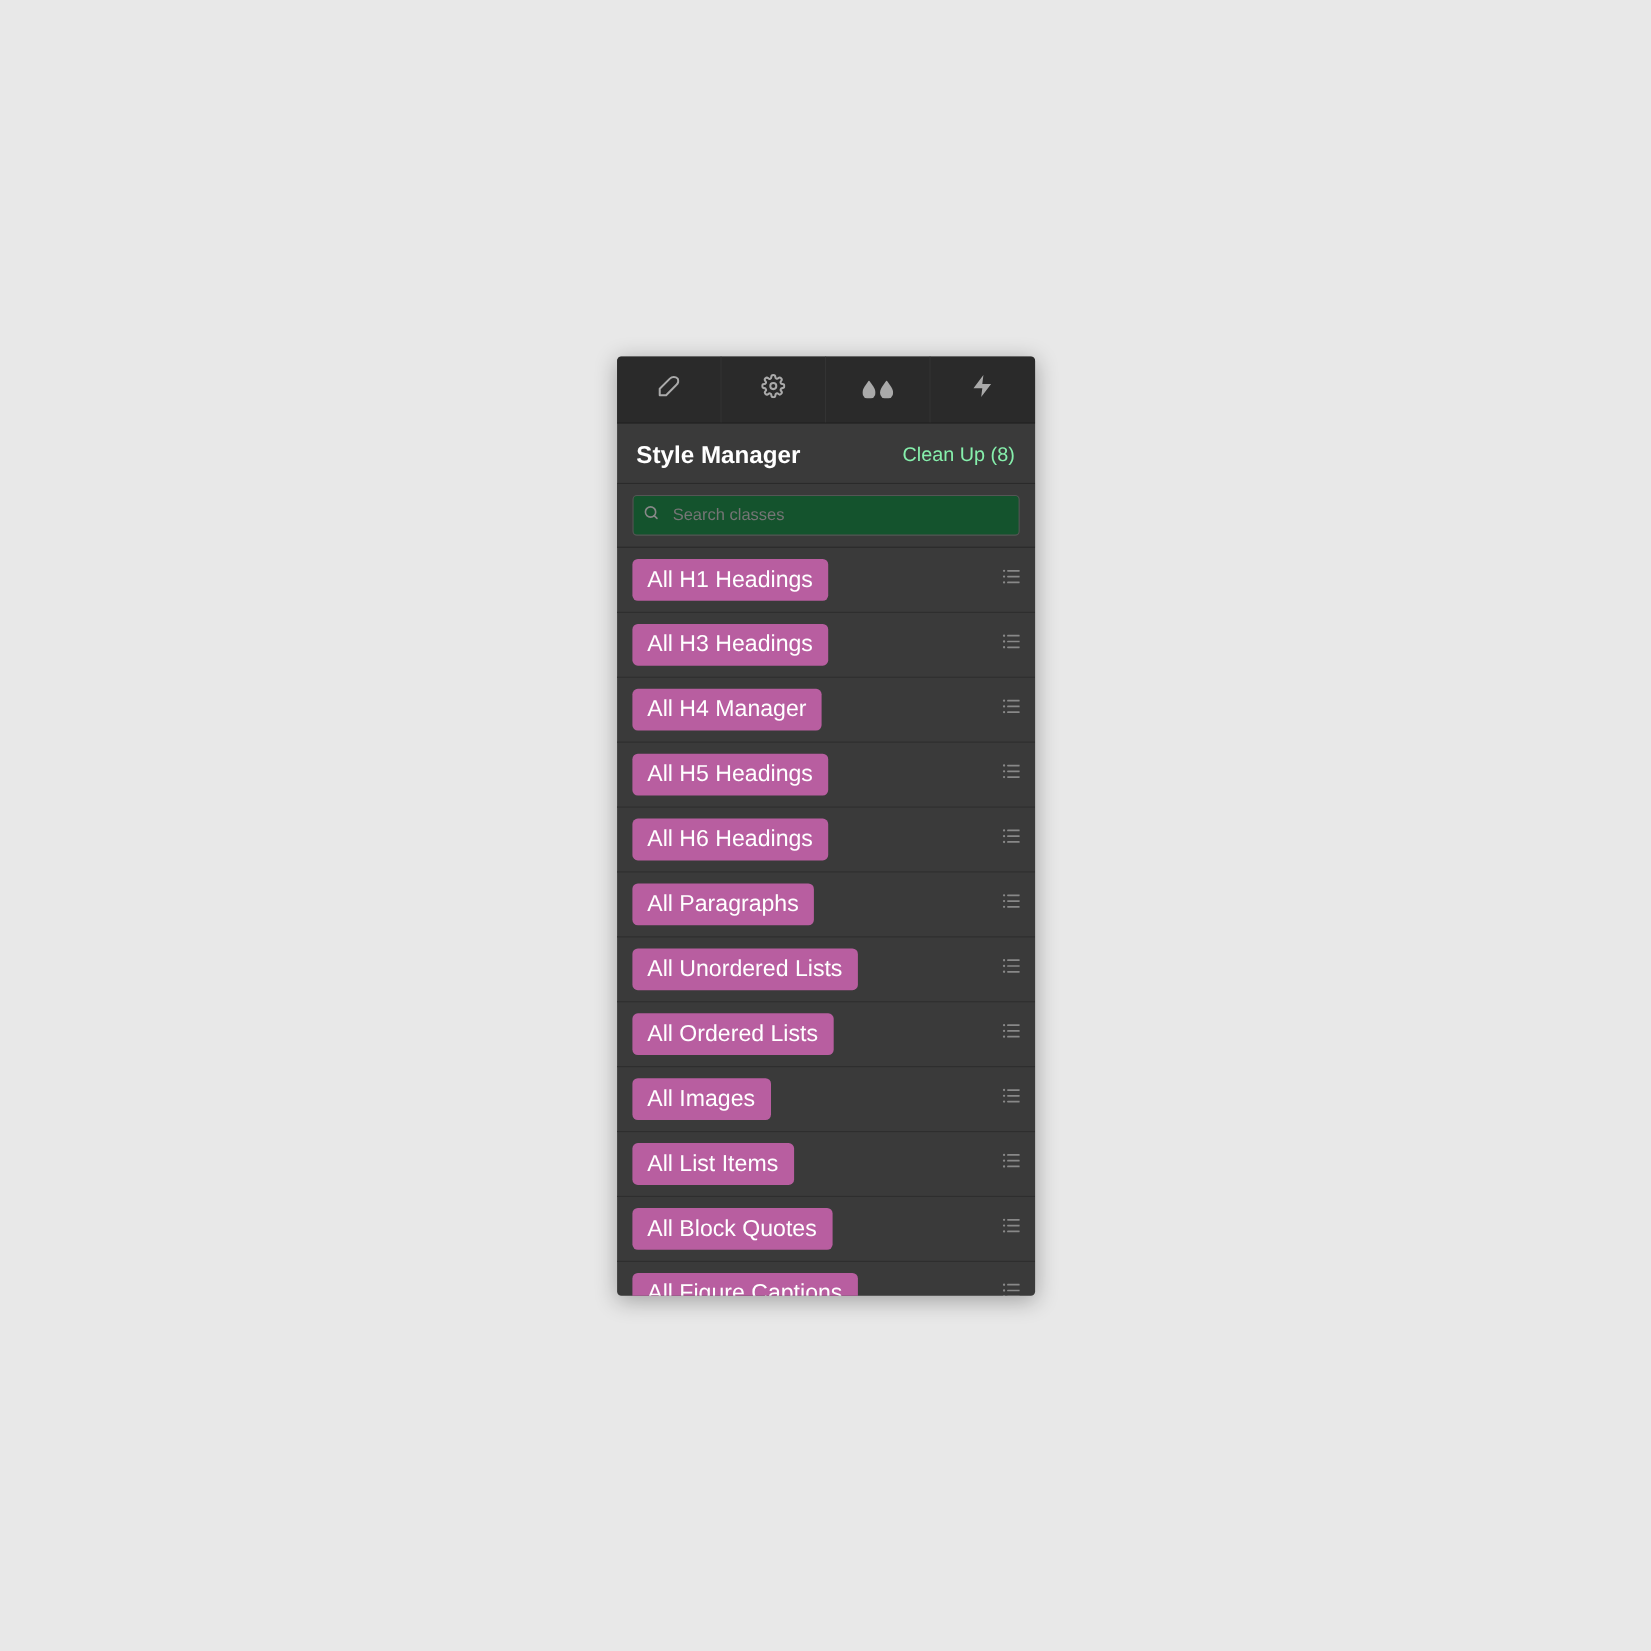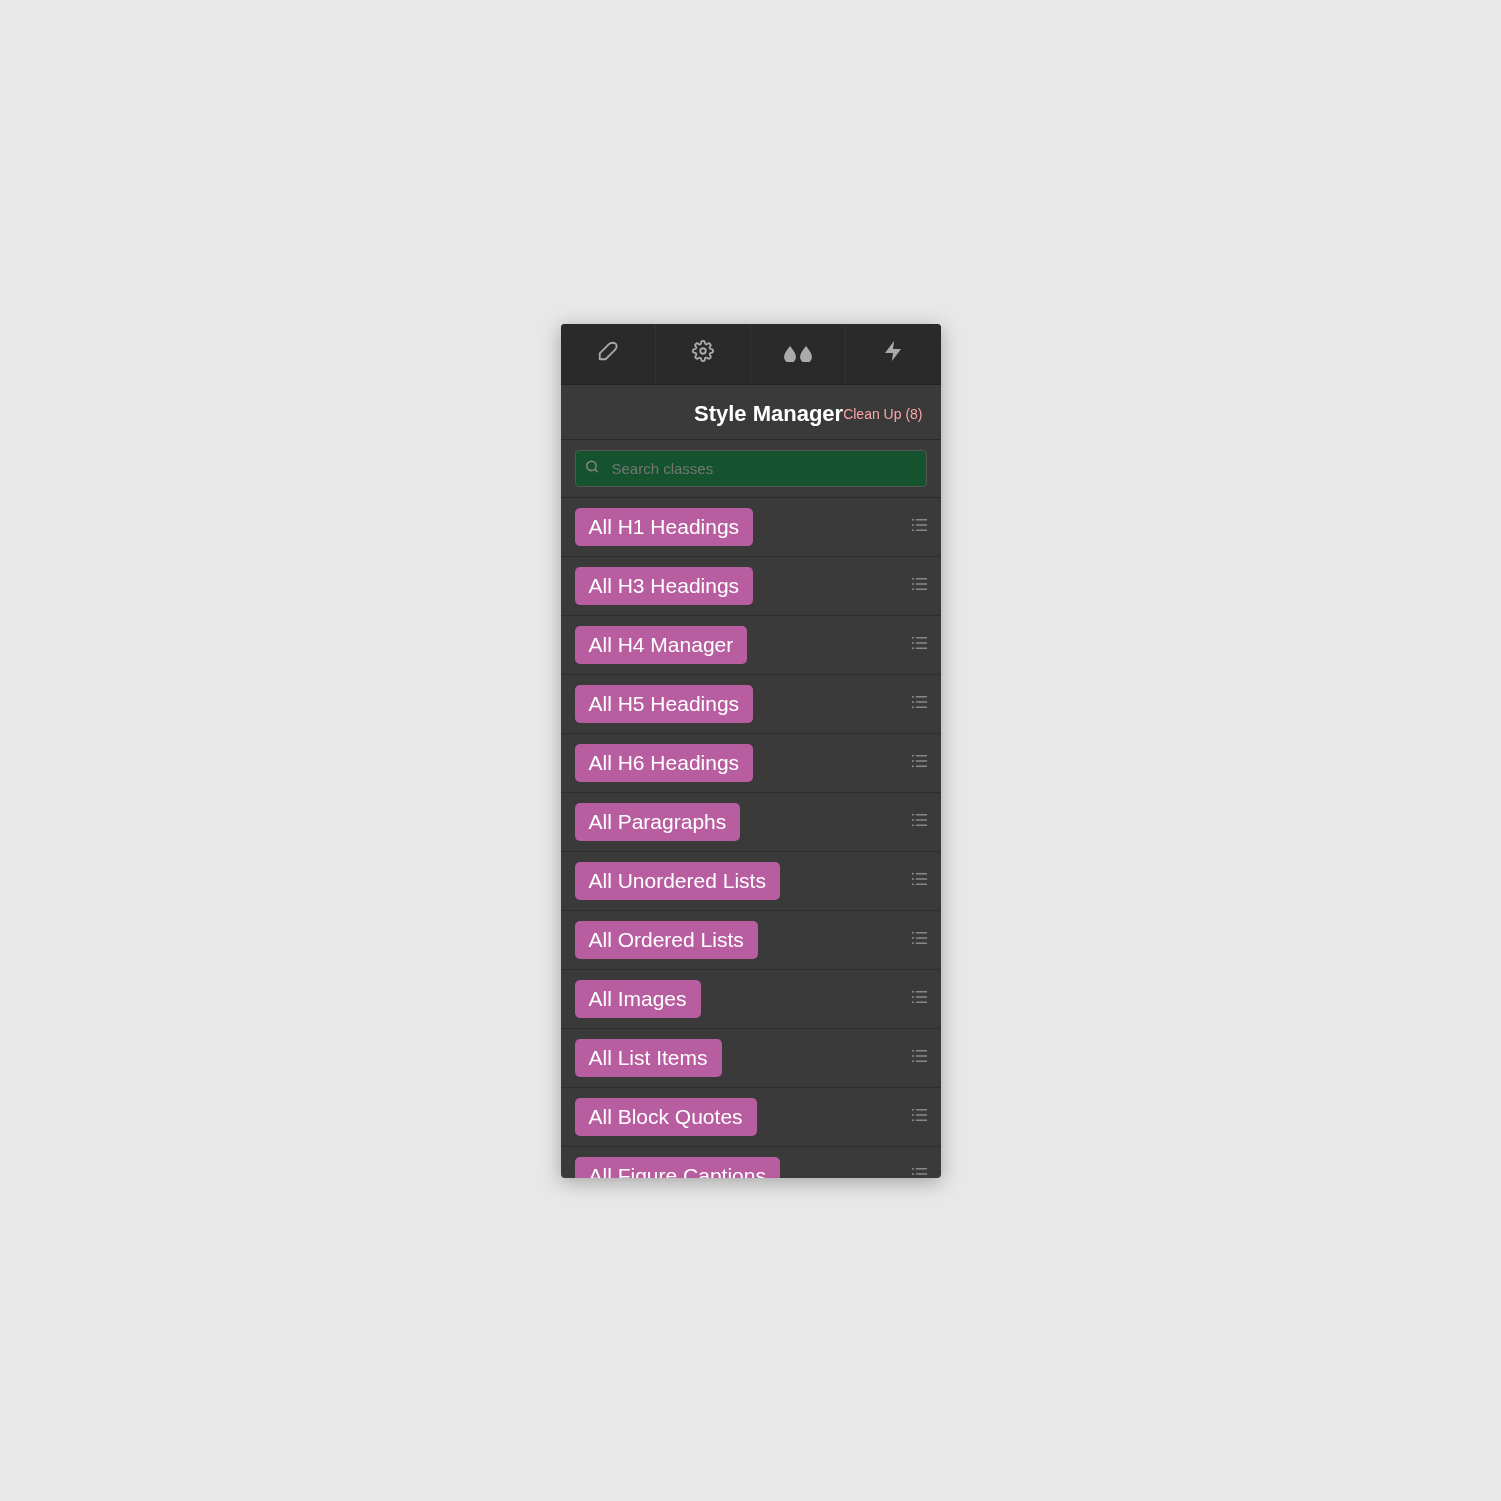--- a/index.html
+++ b/index.html
@@ -34,31 +34,31 @@
       background: transparent;
       color: #aaa;
       font-size: 20px;
       border-right: 1px solid #333;
     }
     .toolbar-btn:last-child { border-right: none; }
     .header {
       padding: 16px 18px 12px;
       display: flex;
       align-items: center;
-      justify-content: flex-end;
+      justify-content: space-between;
       border-bottom: 1px solid #2a2a2a;
     }
     .header-title {
       color: #fff;
       font-size: 22px;
       font-weight: 600;
     }
     .header-action {
-      color: #fca5a5;
-      font-size: 14px;
+      color: #86efac;
+      font-size: 18px;
       cursor: pointer;
     }
     .search-bar {
       padding: 10px 14px;
       background: #3a3a3a;
       border-bottom: 1px solid #2a2a2a;
     }
     .search-input {
       width: 100%;
       background: #14532d;

